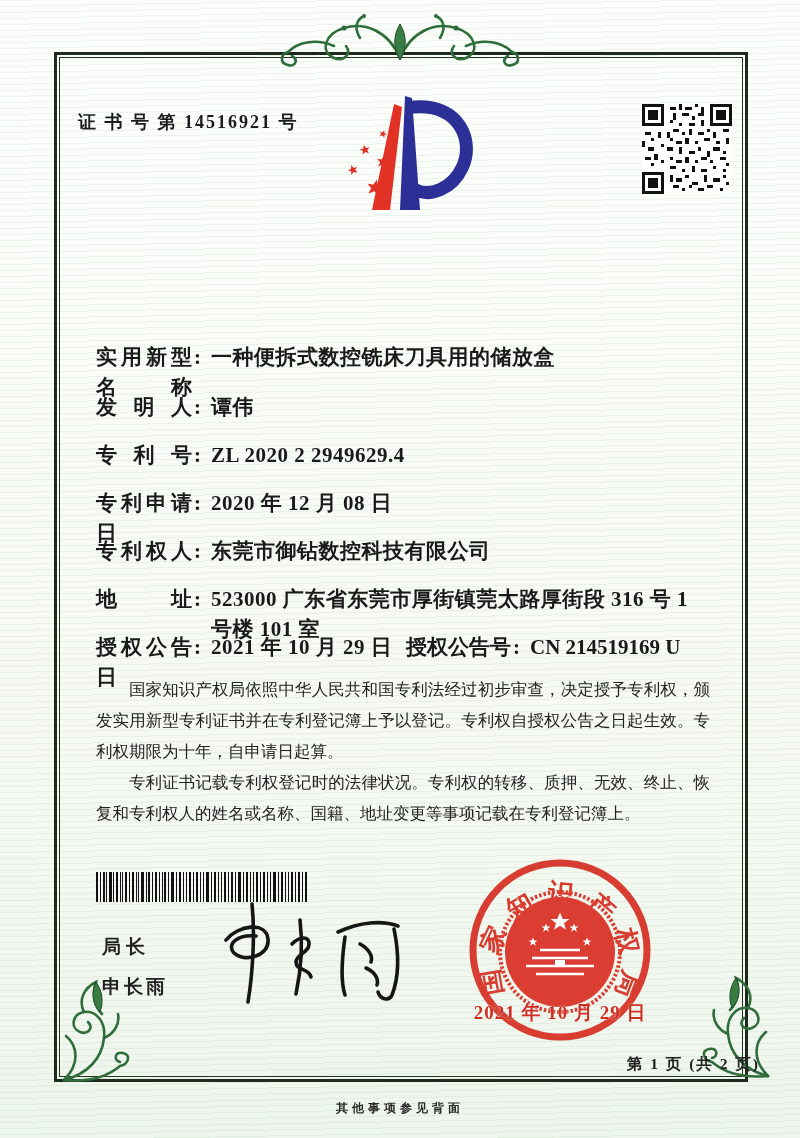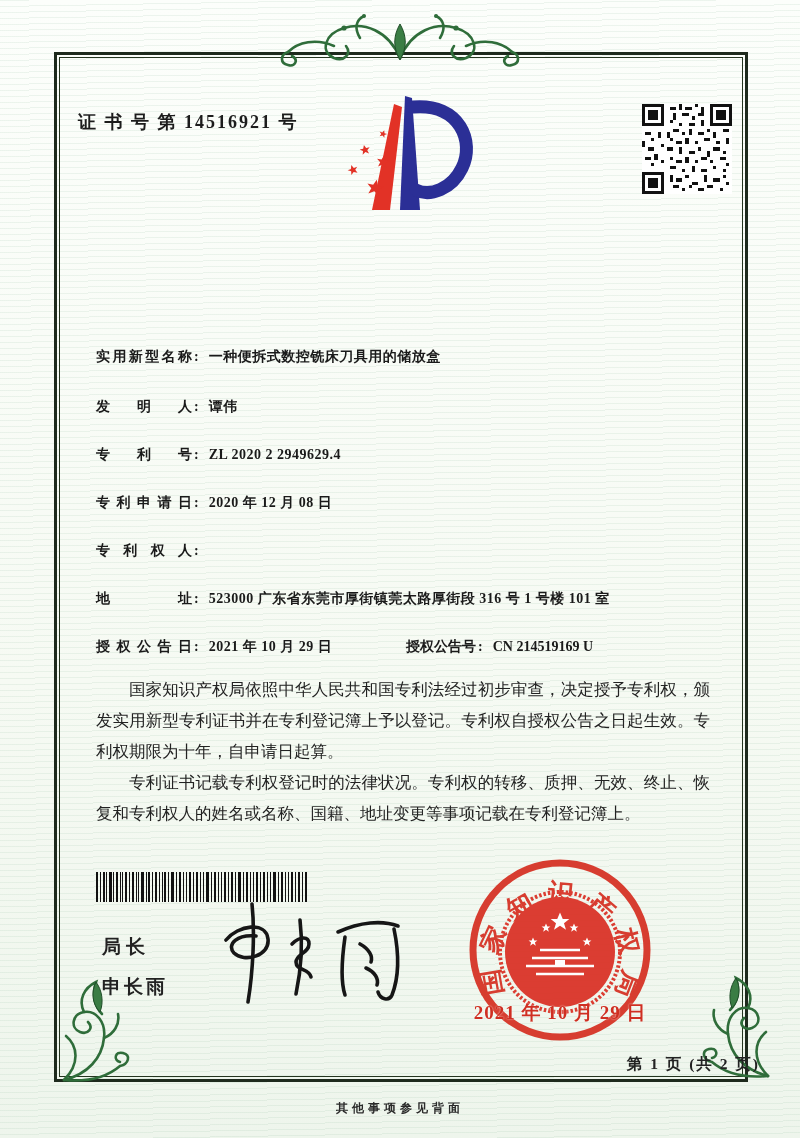--- a/index.html
+++ b/index.html
@@ -27,21 +27,21 @@
     font-size:18px;font-weight:600;letter-spacing:2px;color:#1c1c1c;
   }
   .logo{position:absolute;left:320px;top:90px;width:160px;height:128px;}
   .qr{position:absolute;left:640px;top:104px;width:94px;height:90px;}
   .title{
     position:absolute;left:0;right:0;top:232px;text-align:center;
     font-size:45px;font-weight:700;letter-spacing:9px;color:#101010;
   }
   .row{
     position:absolute;left:96px;display:flex;align-items:flex-start;
-    font-size:14px;font-weight:600;color:#1a1a1a;width:622px;line-height:30px;
+    font-size:21px;font-weight:600;color:#1a1a1a;width:622px;line-height:30px;
   }
   .flabel{
     display:inline-block;width:96px;flex:none;
     text-align:justify;text-align-last:justify;
   }
   .colon{flex:none;margin:0 10px 0 2px;}
   .fvalue{flex:1;letter-spacing:.5px;}
   .row-name{top:342px;}
   .row-inventor{top:392px;}
   .row-patno{top:440px;}
@@ -161,20 +161,21 @@
       <span class="fvalue">ZL 2020 2 2949629.4</span>
   </div>
   <div class="row row-appdate">
     <span class="flabel">专利申请日</span>
       <span class="colon">:</span>
       <span class="fvalue">2020 年 12 月 08 日</span>
   </div>
   <div class="row row-patentee">
     <span class="flabel">专利权人</span>
       <span class="colon">:</span>
+      <span class="fvalue">东莞市御钻数控科技有限公司</span>
   </div>
   <div class="row row-address" style="width:600px">
     <span class="flabel">地址</span>
       <span class="colon">:</span>
       <span class="fvalue">523000 广东省东莞市厚街镇莞太路厚街段 316 号 1 号楼 101 室</span>
   </div>
   <div class="row row-grantdate">
     <span class="flabel">授权公告日</span>
       <span class="colon">:</span>
       <span class="fvalue">2021 年 10 月 29 日</span>

